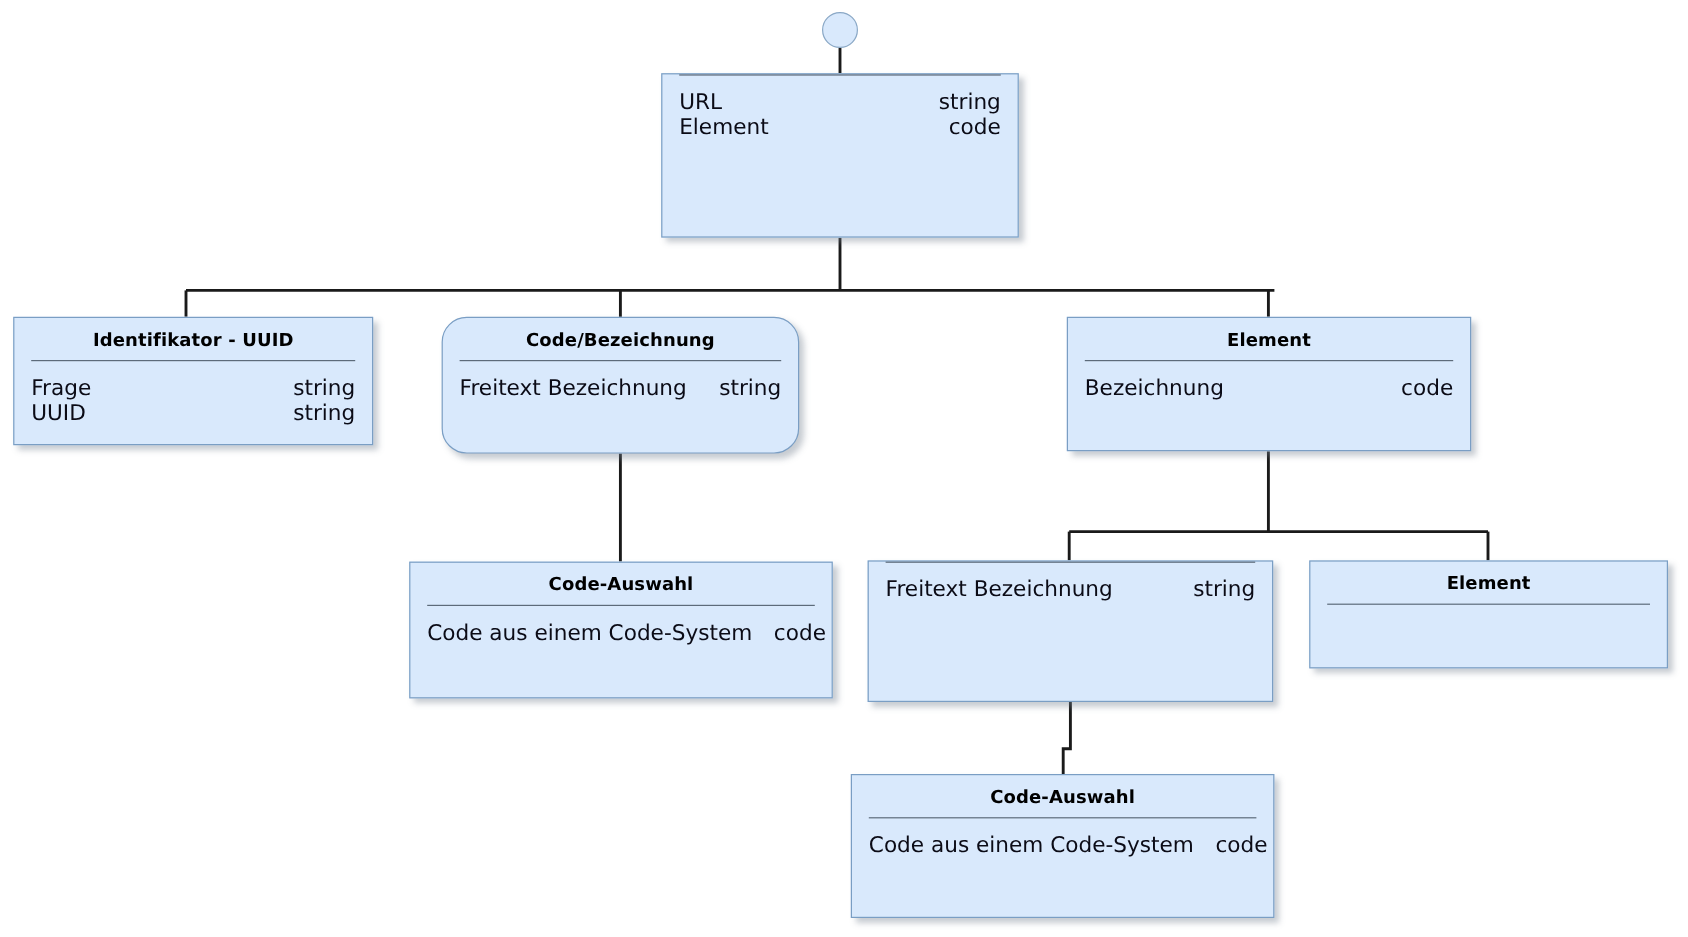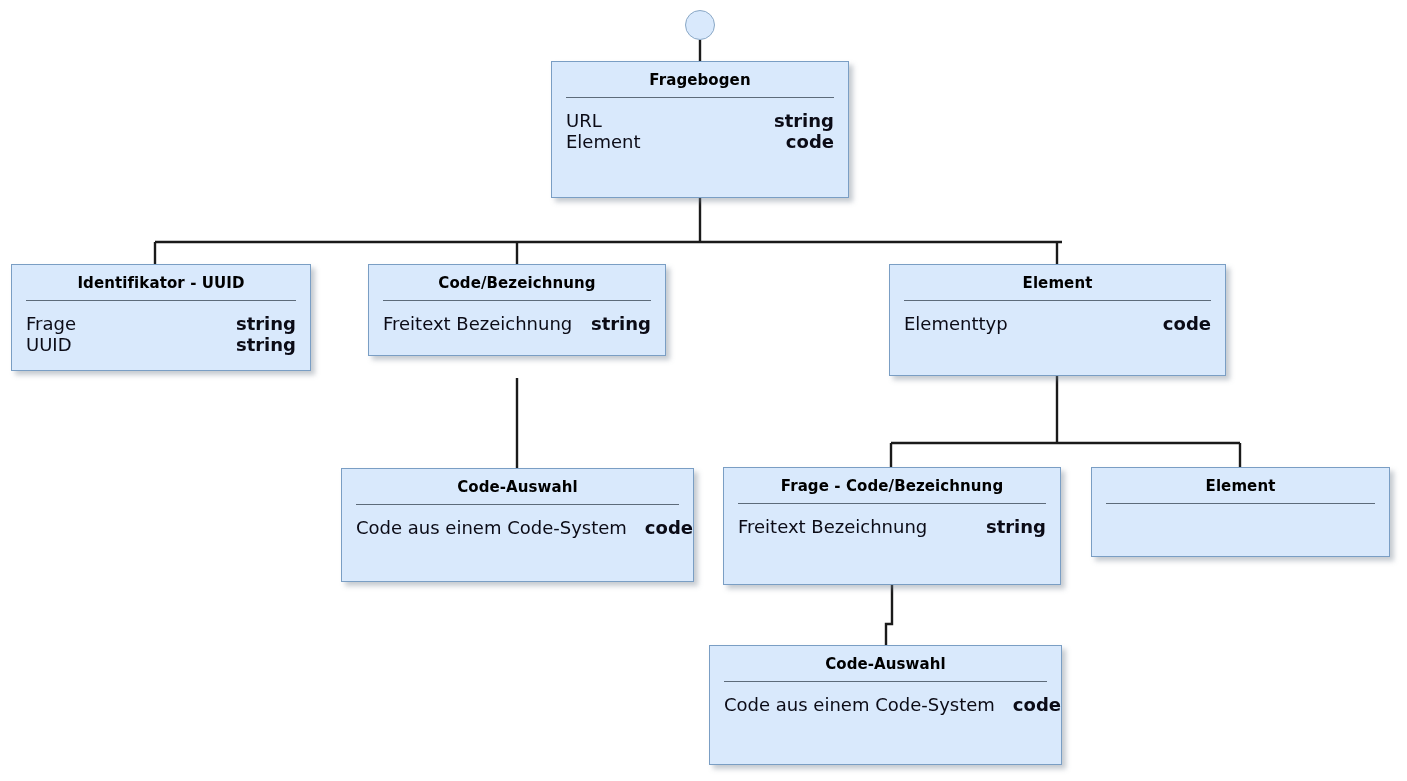--- a/index.html
+++ b/index.html
@@ -52,21 +52,21 @@
   .uml-attr {
     display: flex;
     justify-content: space-between;
     align-items: baseline;
     font-size: 18px;
     color: #0b0b16;
     line-height: 21px;
     white-space: nowrap;
   }
   .uml-attr .a-name { text-align: left; }
-  .uml-attr .a-type { text-align: center; padding-left: 18px; font-weight: bold; }
+  .uml-attr .a-type { text-align: center; padding-left: 18px; }
   .uml-attrs.empty { min-height: 26px; }
 
   
   .root-node {
     position: absolute;
     box-sizing: border-box;
     width: 30px;
     height: 30px;
     border-radius: 50%;
     background: #d9e9fc;
@@ -101,21 +101,20 @@
       <line x1="891" y1="443" x2="891" y2="467"></line>
       <line x1="1240" y1="443" x2="1240" y2="467"></line>
 
       <polyline points="892,585 892,624 886,624 886,645"></polyline>
     </g>
   </svg>
 
   <div class="root-node" style="left:685px; top:10px;"></div>
 
   <div class="uml-box" style="left:551px; top:61px; width:298px; height:137px;">
-    <div class="uml-title">Fragebogen</div>
     <div class="uml-divider"></div>
     <div class="uml-attrs">
       <div class="uml-attr">
         <span class="a-name">URL</span>
         <span class="a-type">string</span>
       </div>
       <div class="uml-attr">
         <span class="a-name">Element</span>
         <span class="a-type">code</span>
       </div>
@@ -130,55 +129,54 @@
         <span class="a-name">Frage</span>
         <span class="a-type">string</span>
       </div>
       <div class="uml-attr">
         <span class="a-name">UUID</span>
         <span class="a-type">string</span>
       </div>
     </div>
   </div>
 
-  <div class="uml-box" style="left:368px; top:264px; width:298px; height:92px;">
+  <div class="uml-box" style="left:368px; top:264px; width:298px; height:114px;border-radius:21px;">
     <div class="uml-title">Code/Bezeichnung</div>
     <div class="uml-divider"></div>
     <div class="uml-attrs">
       <div class="uml-attr">
         <span class="a-name">Freitext Bezeichnung</span>
         <span class="a-type">string</span>
       </div>
     </div>
   </div>
 
   <div class="uml-box" style="left:889px; top:264px; width:337px; height:112px;">
     <div class="uml-title">Element</div>
     <div class="uml-divider"></div>
     <div class="uml-attrs">
       <div class="uml-attr">
-        <span class="a-name">Elementtyp</span>
+        <span class="a-name">Bezeichnung</span>
         <span class="a-type">code</span>
       </div>
     </div>
   </div>
 
   <div class="uml-box" style="left:341px; top:468px; width:353px; height:114px;">
     <div class="uml-title">Code-Auswahl</div>
     <div class="uml-divider"></div>
     <div class="uml-attrs">
       <div class="uml-attr">
         <span class="a-name">Code aus einem Code-System</span>
         <span class="a-type">code</span>
       </div>
     </div>
   </div>
 
   <div class="uml-box" style="left:723px; top:467px; width:338px; height:118px;">
-    <div class="uml-title">Frage - Code/Bezeichnung</div>
     <div class="uml-divider"></div>
     <div class="uml-attrs">
       <div class="uml-attr">
         <span class="a-name">Freitext Bezeichnung</span>
         <span class="a-type">string</span>
       </div>
     </div>
   </div>
 
   <div class="uml-box" style="left:1091px; top:467px; width:299px; height:90px;">

